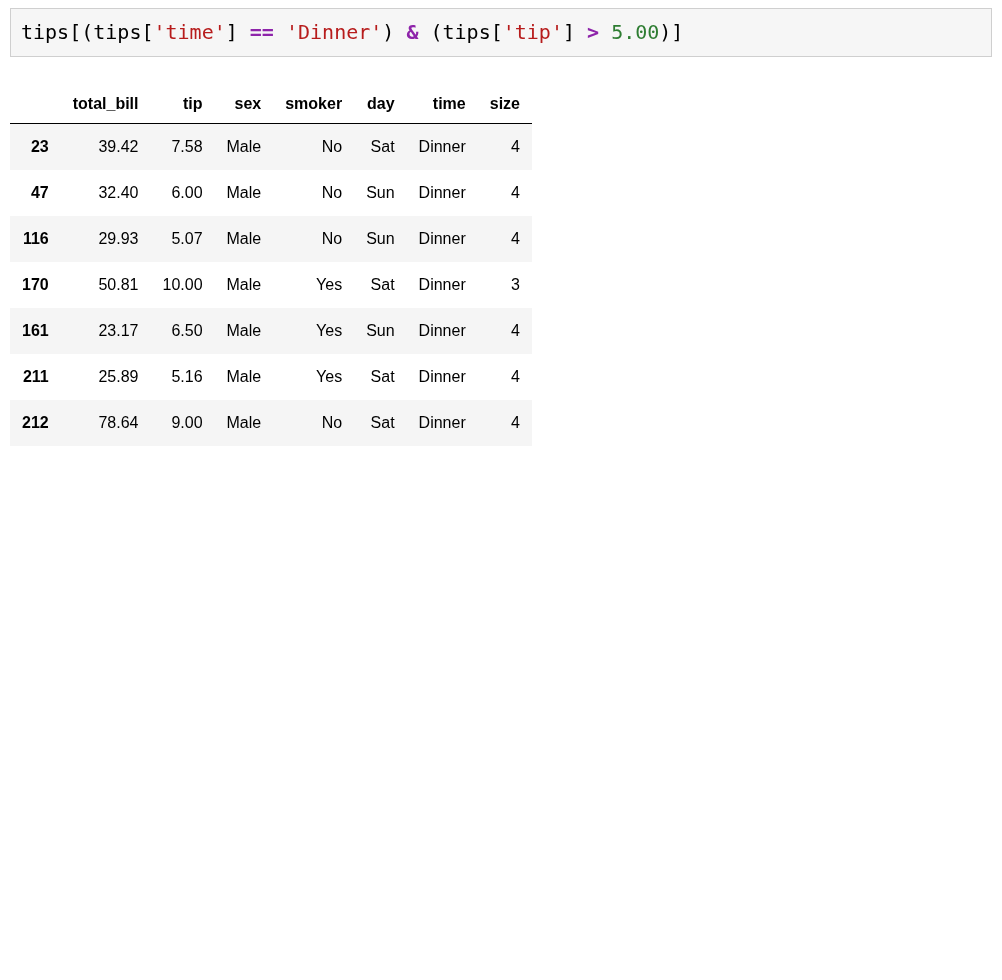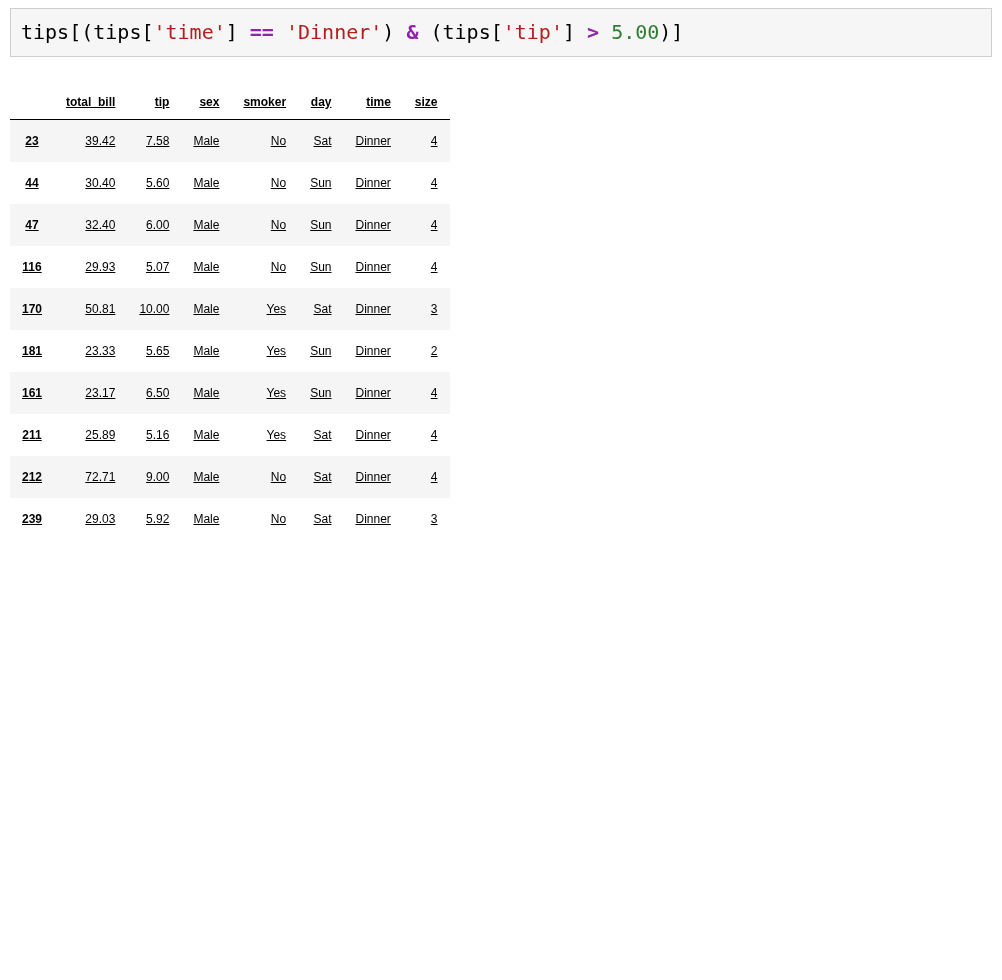--- a/index.html
+++ b/index.html
@@ -27,36 +27,35 @@
   .tok-name   { color: #000000; }
   .tok-punc   { color: #000000; }
   .tok-str    { color: #b71c1c; } 
   .tok-op-kw  { color: #8e24aa; font-weight: 600; } 
   .tok-num    { color: #2e7d32; } 
   .output-area {
     margin-top: 28px;
   }
   table.dataframe {
     border-collapse: collapse;
-    font-size: 12px;
-    text-decoration: underline;
+    font-size: 16px;
   }
   table.dataframe thead th {
     text-align: right;
     font-weight: 700;
     padding: 10px 12px;
     border-bottom: 1px solid #000;
     background: #fff;
   }
   table.dataframe thead th.index-corner {
     border-bottom: 1px solid #000;
     background: #fff;
   }
   table.dataframe tbody th {
-    text-align: center;
+    text-align: right;
     font-weight: 700;
     padding: 14px 12px;
     background: inherit;
   }
   table.dataframe tbody td {
     text-align: right;
     padding: 14px 12px;
     background: inherit;
   }
   table.dataframe tbody tr:nth-child(odd) {
@@ -92,30 +91,20 @@
             <th>23</th>
             <td>39.42</td>
             <td>7.58</td>
             <td>Male</td>
             <td>No</td>
             <td>Sat</td>
             <td>Dinner</td>
             <td>4</td>
           </tr>
           <tr>
-            <th>44</th>
-            <td>30.40</td>
-            <td>5.60</td>
-            <td>Male</td>
-            <td>No</td>
-            <td>Sun</td>
-            <td>Dinner</td>
-            <td>4</td>
-          </tr>
-          <tr>
             <th>47</th>
             <td>32.40</td>
             <td>6.00</td>
             <td>Male</td>
             <td>No</td>
             <td>Sun</td>
             <td>Dinner</td>
             <td>4</td>
           </tr>
           <tr>
@@ -132,30 +121,20 @@
             <th>170</th>
             <td>50.81</td>
             <td>10.00</td>
             <td>Male</td>
             <td>Yes</td>
             <td>Sat</td>
             <td>Dinner</td>
             <td>3</td>
           </tr>
           <tr>
-            <th>181</th>
-            <td>23.33</td>
-            <td>5.65</td>
-            <td>Male</td>
-            <td>Yes</td>
-            <td>Sun</td>
-            <td>Dinner</td>
-            <td>2</td>
-          </tr>
-          <tr>
             <th>161</th>
             <td>23.17</td>
             <td>6.50</td>
             <td>Male</td>
             <td>Yes</td>
             <td>Sun</td>
             <td>Dinner</td>
             <td>4</td>
           </tr>
           <tr>
@@ -163,35 +142,25 @@
             <td>25.89</td>
             <td>5.16</td>
             <td>Male</td>
             <td>Yes</td>
             <td>Sat</td>
             <td>Dinner</td>
             <td>4</td>
           </tr>
           <tr>
             <th>212</th>
-            <td>72.71</td>
+            <td>78.64</td>
             <td>9.00</td>
             <td>Male</td>
             <td>No</td>
             <td>Sat</td>
             <td>Dinner</td>
             <td>4</td>
-          </tr>
-          <tr>
-            <th>239</th>
-            <td>29.03</td>
-            <td>5.92</td>
-            <td>Male</td>
-            <td>No</td>
-            <td>Sat</td>
-            <td>Dinner</td>
-            <td>3</td>
           </tr>
         </tbody>
     </table>
   </div>
 
 </div>
 
 </body></html>

